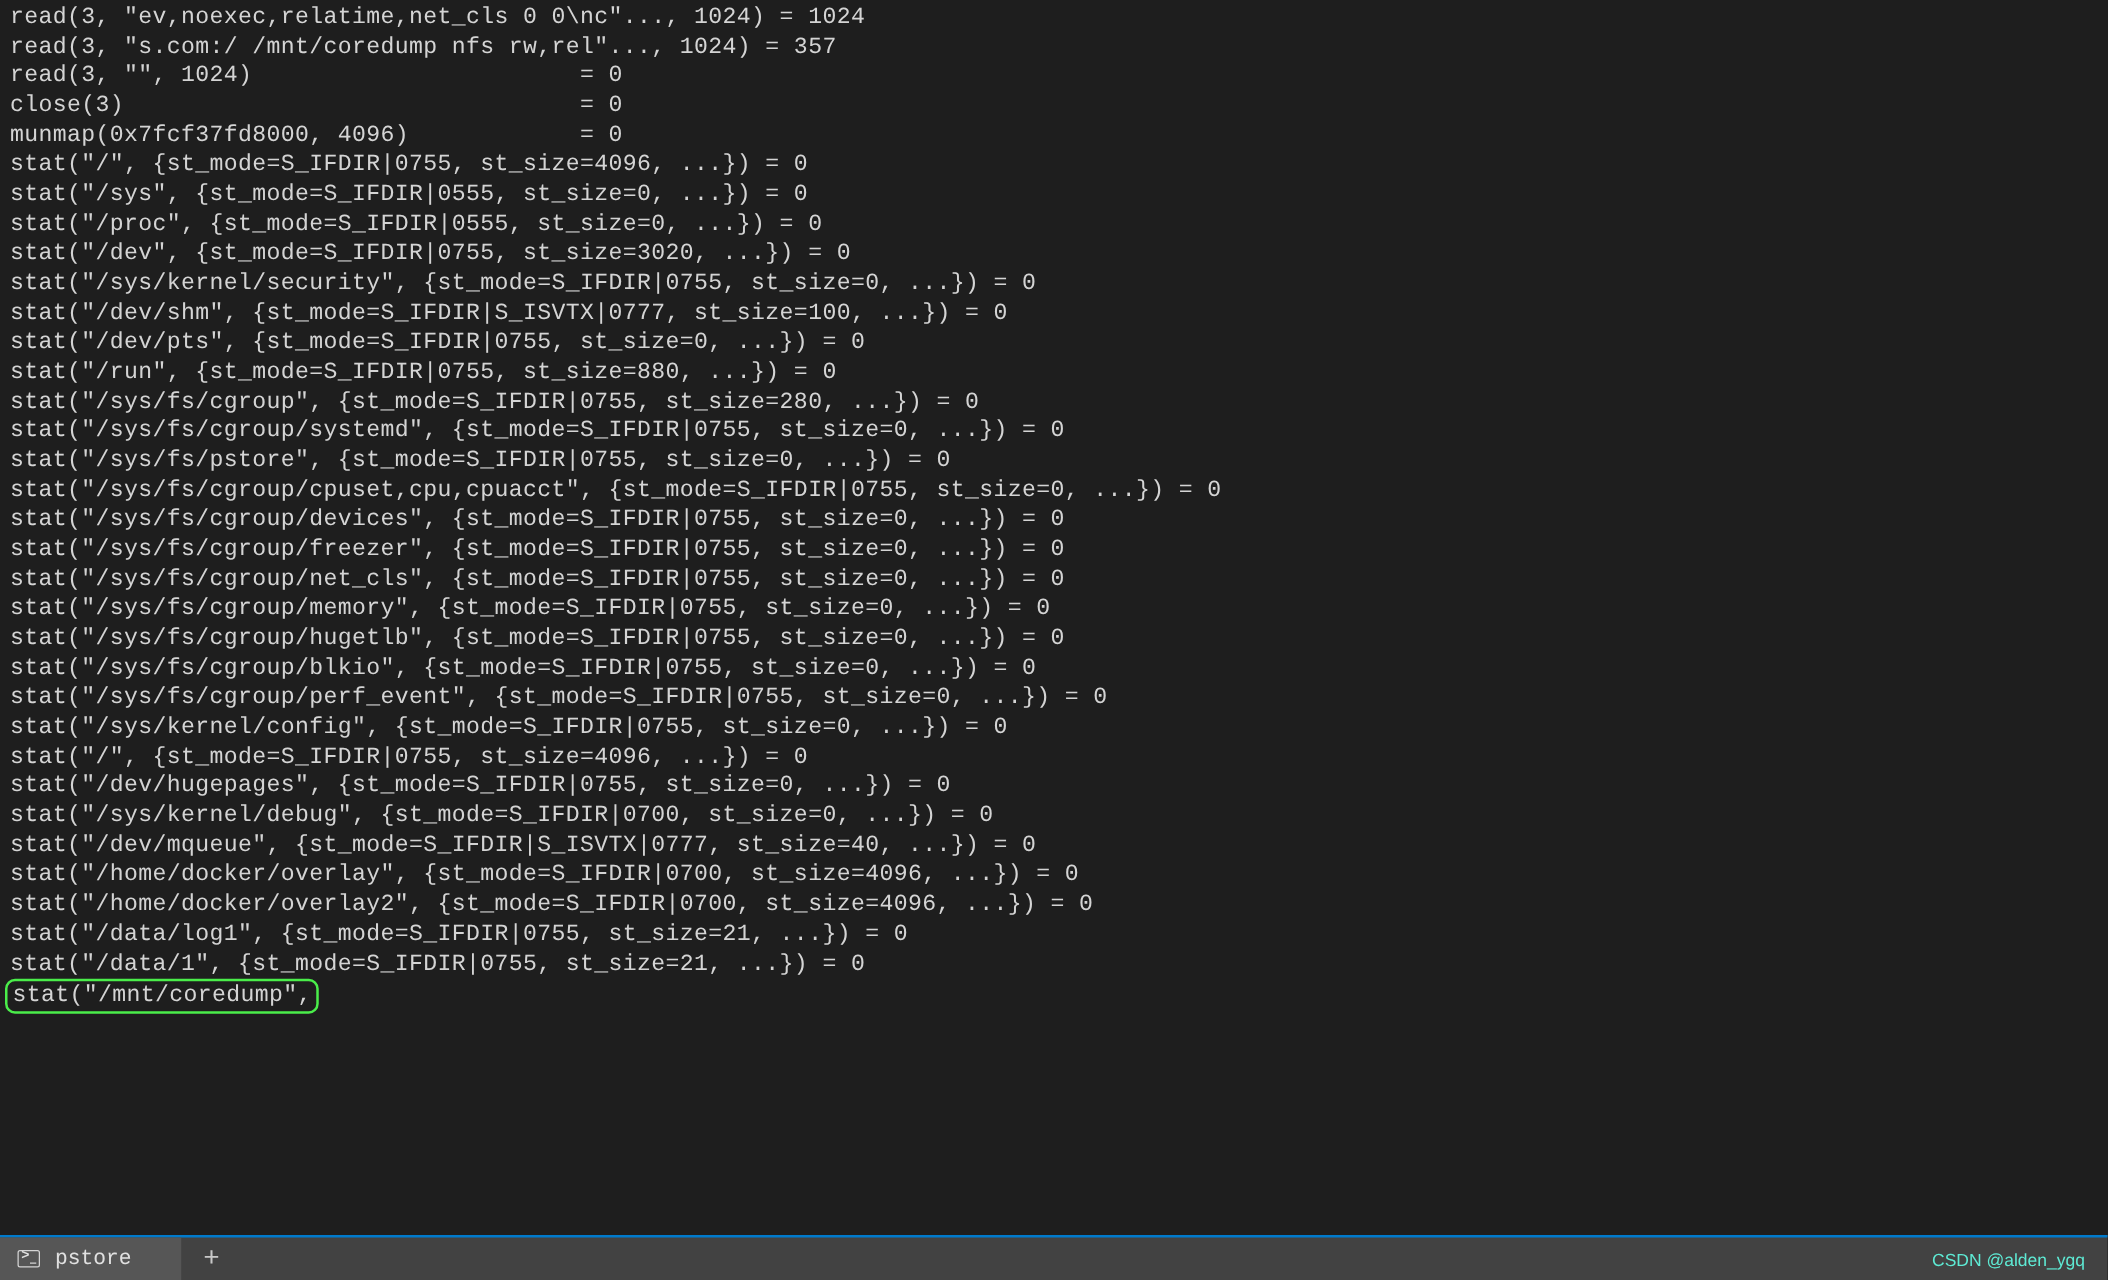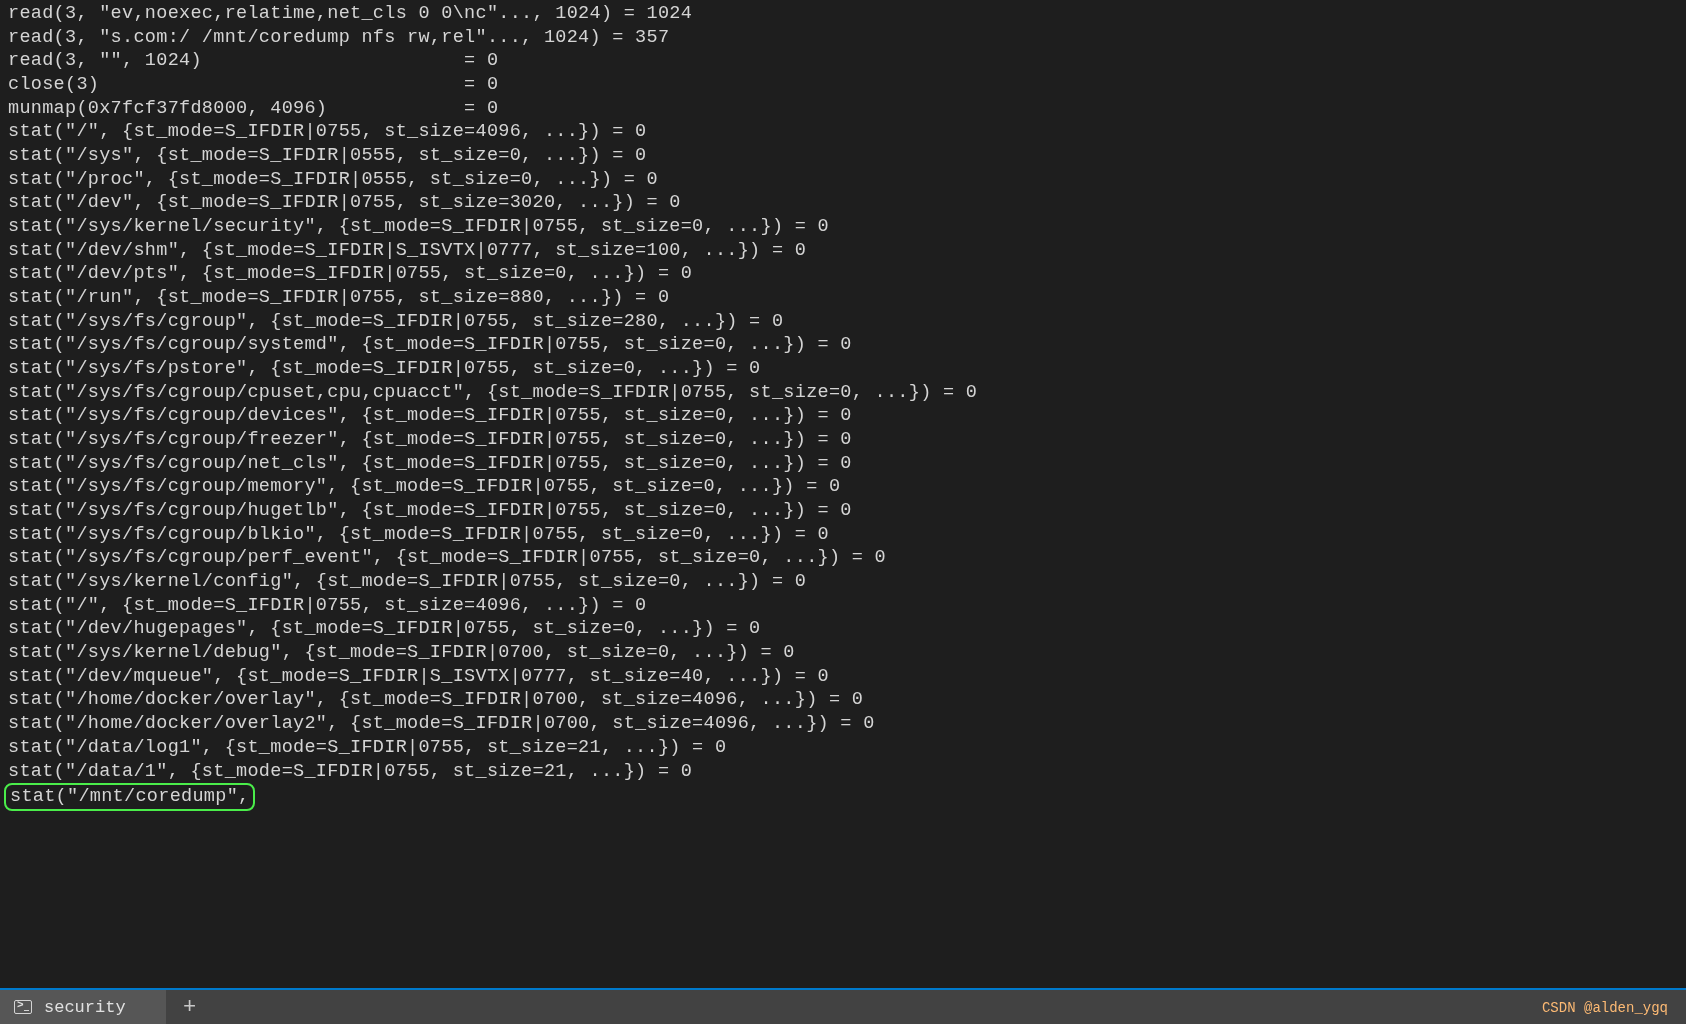--- a/index.html
+++ b/index.html
@@ -86,37 +86,37 @@
       height: 100%;
       color: #c8c8c8;
       font-size: 22px;
       font-weight: 300;
       cursor: pointer;
     }
     .watermark {
       position: absolute;
       right: 18px;
       bottom: 8px;
-      color: #fdba74;
+      color: #5eead4;
       font-size: 14px;
-      font-family: Liberation Mono, monospace;
+      font-family: Liberation Sans, sans-serif;
     }
     .line {
       display: block;
     }
   </style>
 </head>
 <body>
 
 <div class="terminal-output" id="term"><span class="line">read(3, "ev,noexec,relatime,net_cls 0 0\nc"..., 1024) = 1024</span><span class="line">read(3, "s.com:/ /mnt/coredump nfs rw,rel"..., 1024) = 357</span><span class="line">read(3, "", 1024)                       = 0</span><span class="line">close(3)                                = 0</span><span class="line">munmap(0x7fcf37fd8000, 4096)            = 0</span><span class="line">stat("/", {st_mode=S_IFDIR|0755, st_size=4096, ...}) = 0</span><span class="line">stat("/sys", {st_mode=S_IFDIR|0555, st_size=0, ...}) = 0</span><span class="line">stat("/proc", {st_mode=S_IFDIR|0555, st_size=0, ...}) = 0</span><span class="line">stat("/dev", {st_mode=S_IFDIR|0755, st_size=3020, ...}) = 0</span><span class="line">stat("/sys/kernel/security", {st_mode=S_IFDIR|0755, st_size=0, ...}) = 0</span><span class="line">stat("/dev/shm", {st_mode=S_IFDIR|S_ISVTX|0777, st_size=100, ...}) = 0</span><span class="line">stat("/dev/pts", {st_mode=S_IFDIR|0755, st_size=0, ...}) = 0</span><span class="line">stat("/run", {st_mode=S_IFDIR|0755, st_size=880, ...}) = 0</span><span class="line">stat("/sys/fs/cgroup", {st_mode=S_IFDIR|0755, st_size=280, ...}) = 0</span><span class="line">stat("/sys/fs/cgroup/systemd", {st_mode=S_IFDIR|0755, st_size=0, ...}) = 0</span><span class="line">stat("/sys/fs/pstore", {st_mode=S_IFDIR|0755, st_size=0, ...}) = 0</span><span class="line">stat("/sys/fs/cgroup/cpuset,cpu,cpuacct", {st_mode=S_IFDIR|0755, st_size=0, ...}) = 0</span><span class="line">stat("/sys/fs/cgroup/devices", {st_mode=S_IFDIR|0755, st_size=0, ...}) = 0</span><span class="line">stat("/sys/fs/cgroup/freezer", {st_mode=S_IFDIR|0755, st_size=0, ...}) = 0</span><span class="line">stat("/sys/fs/cgroup/net_cls", {st_mode=S_IFDIR|0755, st_size=0, ...}) = 0</span><span class="line">stat("/sys/fs/cgroup/memory", {st_mode=S_IFDIR|0755, st_size=0, ...}) = 0</span><span class="line">stat("/sys/fs/cgroup/hugetlb", {st_mode=S_IFDIR|0755, st_size=0, ...}) = 0</span><span class="line">stat("/sys/fs/cgroup/blkio", {st_mode=S_IFDIR|0755, st_size=0, ...}) = 0</span><span class="line">stat("/sys/fs/cgroup/perf_event", {st_mode=S_IFDIR|0755, st_size=0, ...}) = 0</span><span class="line">stat("/sys/kernel/config", {st_mode=S_IFDIR|0755, st_size=0, ...}) = 0</span><span class="line">stat("/", {st_mode=S_IFDIR|0755, st_size=4096, ...}) = 0</span><span class="line">stat("/dev/hugepages", {st_mode=S_IFDIR|0755, st_size=0, ...}) = 0</span><span class="line">stat("/sys/kernel/debug", {st_mode=S_IFDIR|0700, st_size=0, ...}) = 0</span><span class="line">stat("/dev/mqueue", {st_mode=S_IFDIR|S_ISVTX|0777, st_size=40, ...}) = 0</span><span class="line">stat("/home/docker/overlay", {st_mode=S_IFDIR|0700, st_size=4096, ...}) = 0</span><span class="line">stat("/home/docker/overlay2", {st_mode=S_IFDIR|0700, st_size=4096, ...}) = 0</span><span class="line">stat("/data/log1", {st_mode=S_IFDIR|0755, st_size=21, ...}) = 0</span><span class="line">stat("/data/1", {st_mode=S_IFDIR|0755, st_size=21, ...}) = 0</span><span class="line"><span class="highlight-box">stat("/mnt/coredump",</span></span></div>
 
 <div class="tab-bar">
   <div class="tab">
     <span class="tab-icon">
         <span class="underscore"></span>
       </span>
-    <span>security</span>
+    <span>pstore</span>
   </div>
   <div class="new-tab">
     <span>+</span>
   </div>
   <div class="watermark">CSDN @alden_ygq</div>
 </div>
 
 </body></html>

